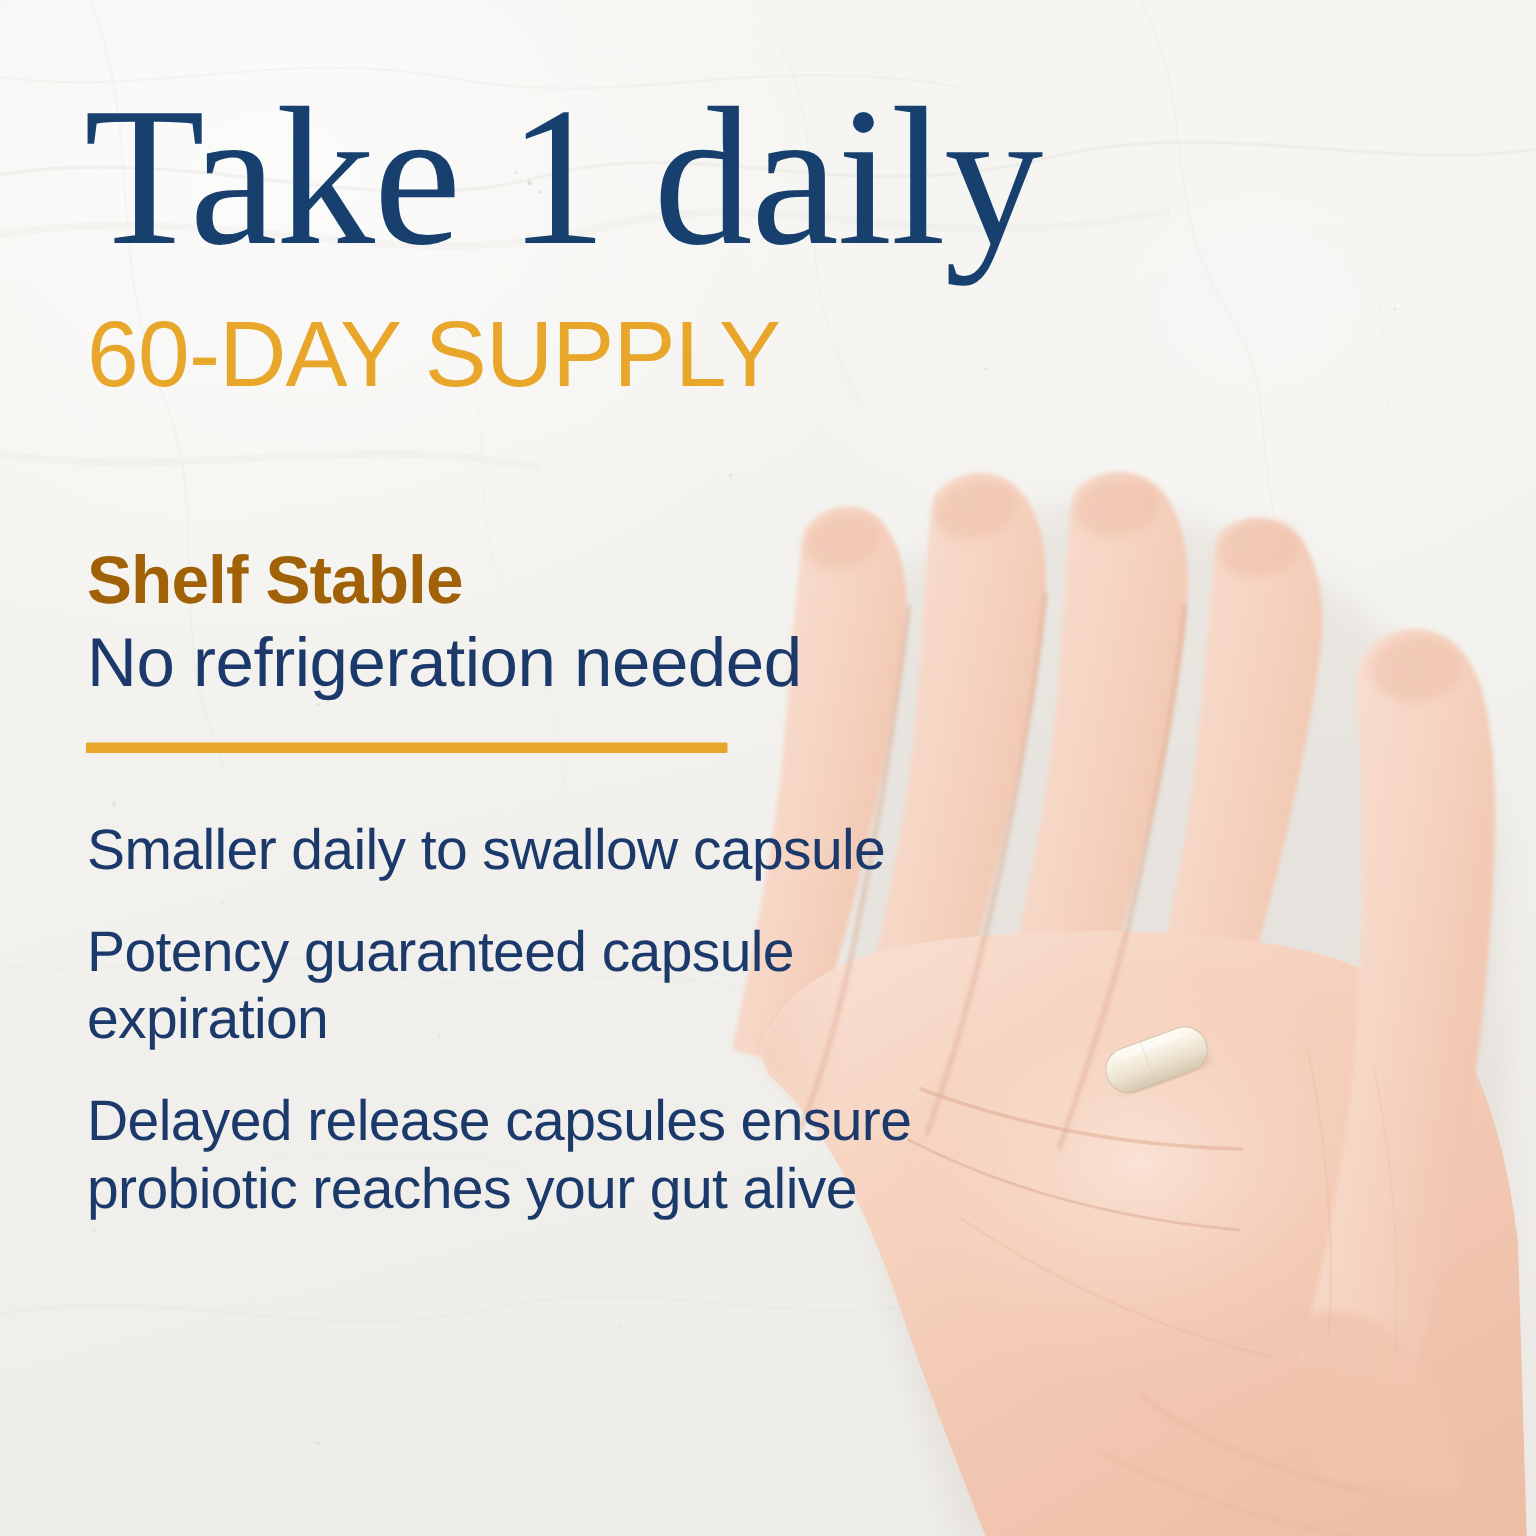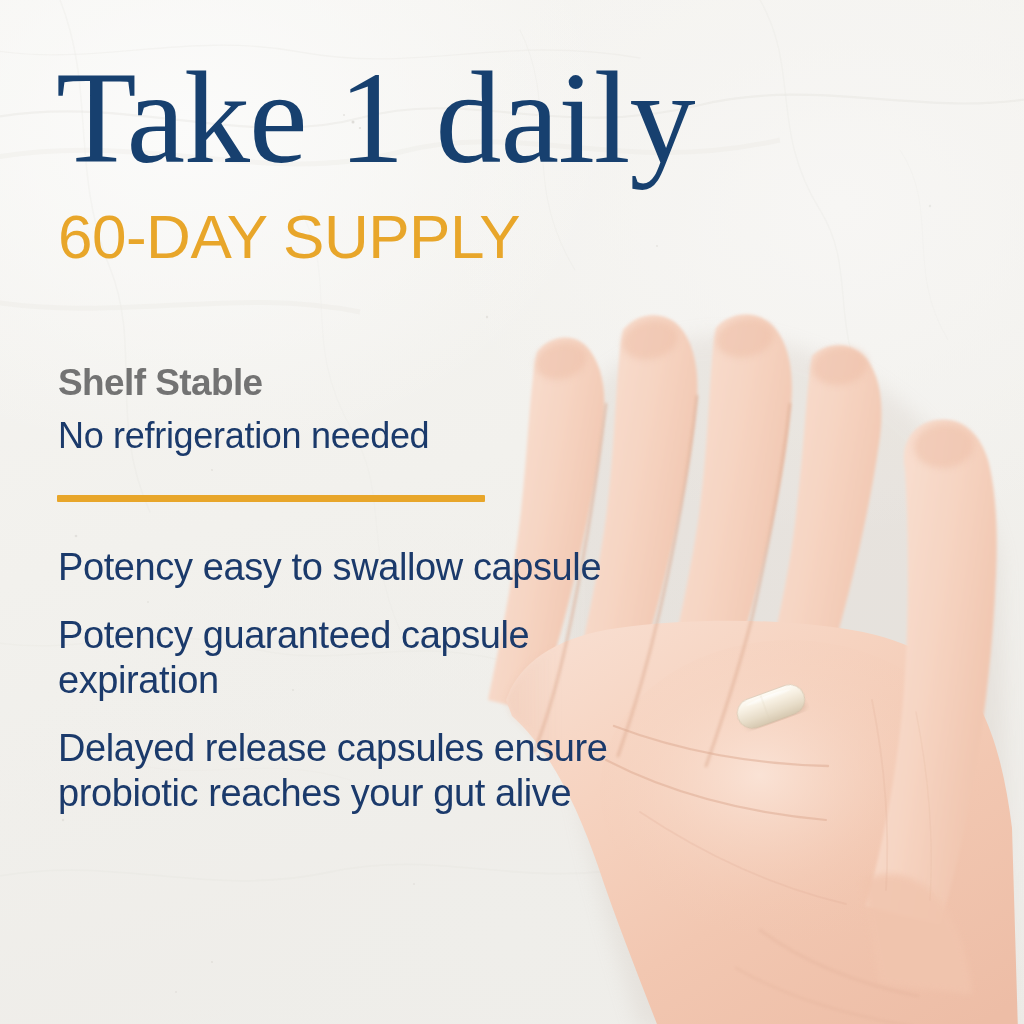--- a/index.html
+++ b/index.html
@@ -40,26 +40,26 @@
     font-family:"Liberation Sans", sans-serif;
     font-weight:normal;font-size:62px;line-height:1;
     letter-spacing:-0.5px;
     color:#e8a62a;
     white-space:nowrap;
   }
 
   
   .shelf-title{
     position:absolute;left:58px;top:364px;
-    font-weight:bold;font-size:37px;line-height:1;
-    color:#737373;letter-spacing:-0.6px;white-space:nowrap;
+    font-weight:bold;font-size:45px;line-height:1;
+    color:#a16207;letter-spacing:-0.6px;white-space:nowrap;
   }
   .shelf-sub{
     position:absolute;left:58px;top:418px;
-    font-weight:400;font-size:36px;line-height:1;
+    font-weight:400;font-size:46px;line-height:1;
     color:#1b3a6b;letter-spacing:-0.3px;white-space:nowrap;
   }
   .divider{
     position:absolute;left:57px;top:495px;
     width:428px;height:7px;border-radius:1px;
     background:#e8a62a;
   }
 
   
   .benefits{
@@ -276,18 +276,18 @@
 
   <div class="headline">Take 1 daily</div>
   <div class="supply">60-DAY SUPPLY</div>
 
   <div class="shelf-title">Shelf Stable</div>
   <div class="shelf-sub">No refrigeration needed</div>
 
   <div class="divider"></div>
 
   <div class="benefits">
-    <div class="benefit">Potency easy to swallow capsule</div>
+    <div class="benefit">Smaller daily to swallow capsule</div>
     <div class="benefit">Potency guaranteed capsule expiration</div>
     <div class="benefit">Delayed release capsules ensure probiotic reaches your gut alive</div>
   </div>
 
 </div>
 
 </body></html>

